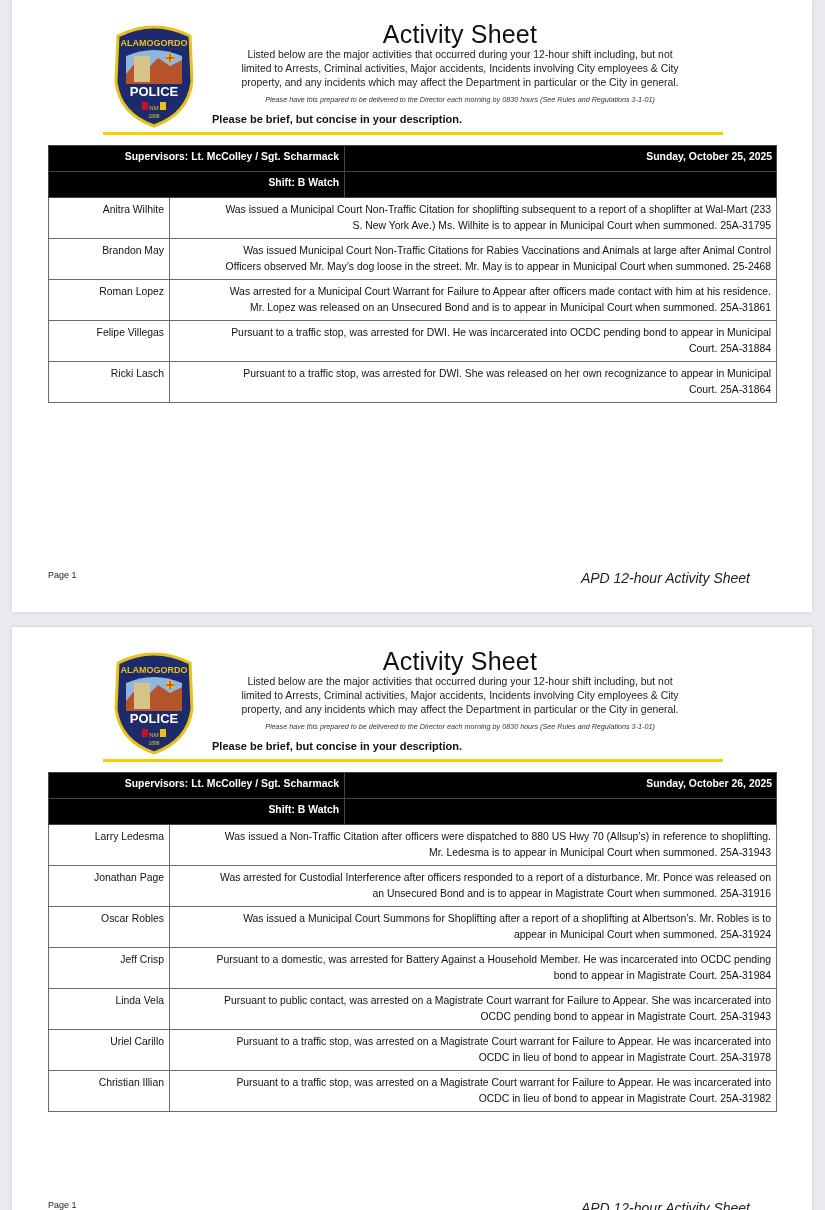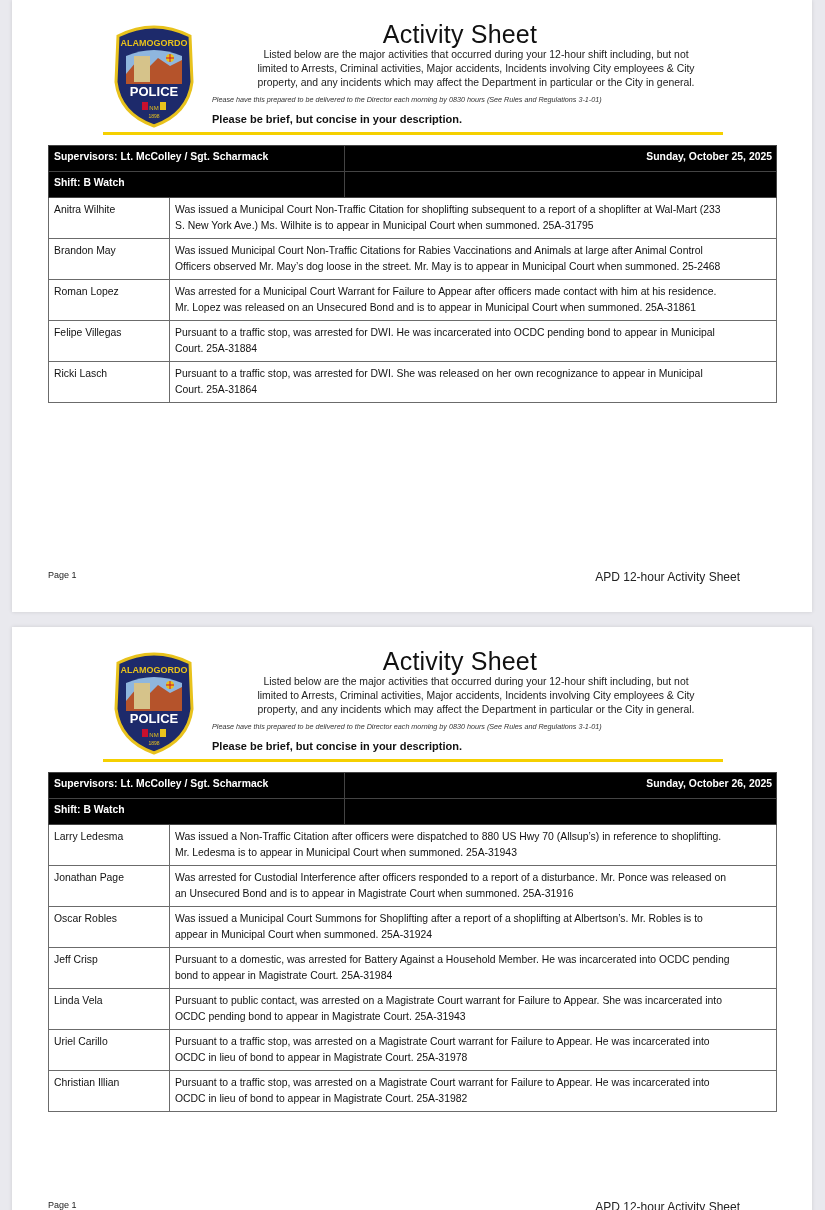--- a/index.html
+++ b/index.html
@@ -15,46 +15,46 @@
   }
   #page1 { top:0; height:612px; }
   #page2 { top:627px; height:600px; }
 
   .logo { position:absolute; left:100px; top:22px; width:84px; height:106px; }
   .title {
     position:absolute; left:200px; width:496px; top:20px;
     text-align:center; font-size:25px; color:#111; letter-spacing:0.2px;
   }
   .intro {
-    position:absolute; left:216px; width:496px; top:48px;
+    position:absolute; left:200px; width:496px; top:48px;
     text-align:center; font-size:10.4px; line-height:14px; color:#222;
   }
   .note {
     position:absolute; left:200px; width:496px; top:95px;
-    font-size:7.2px; font-style:italic; color:#333;
+    text-align:center; font-size:7.2px; font-style:italic; color:#333;
   }
   .brief {
     position:absolute; left:200px; width:496px; top:113px;
     font-size:11px; font-weight:bold; color:#111;
   }
   .rule { position:absolute; left:91px; width:620px; top:132px; height:3px; background:#f5d000; }
 
   table.sheet {
     position:absolute; left:36px; top:145px; width:729px;
     border-collapse:collapse; table-layout:fixed;
     font-size:10.4px; color:#111;
   }
-  table.sheet td { border:1px solid #6b6b6b; vertical-align:top; padding:4px 5px 0 5px; line-height:16px; }
+  table.sheet td { border:1px solid #6b6b6b; vertical-align:top; padding:4px 5px 0 5px; line-height:16px;text-align:right; }
   tr.hdr td { background:#000; color:#fff; font-weight:bold; height:22px; border-color:#444; padding-top:3px; }
   tr.hdr td.date { text-align:right; padding-right:4px; }
   tr.row td { height:36px; }
   td.name { font-weight:normal; }
 
   .footer-left { position:absolute; left:36px; font-size:9px; color:#222; }
-  .footer-right { position:absolute; right:72px; font-size:12px; color:#222; }
+  .footer-right { position:absolute; right:62px; font-size:14px; font-style:italic; color:#222; }
   #page1 .footer-left, #page1 .footer-right { top:570px; }
   #page2 .footer-left, #page2 .footer-right { top:573px; }
 </style>
 </head>
 <body>
 
 <div class="page" id="page1">
   <svg class="logo" viewBox="0 0 84 106">
     <path d="M6 14 Q42 -4 78 14 L80 60 Q76 92 42 104 Q8 92 4 60 Z" fill="#1d2a6b" stroke="#e8c21c" stroke-width="3"></path>
     <path d="M14 34 Q42 22 70 34 L70 62 L14 62 Z" fill="#8fb6de"></path>

